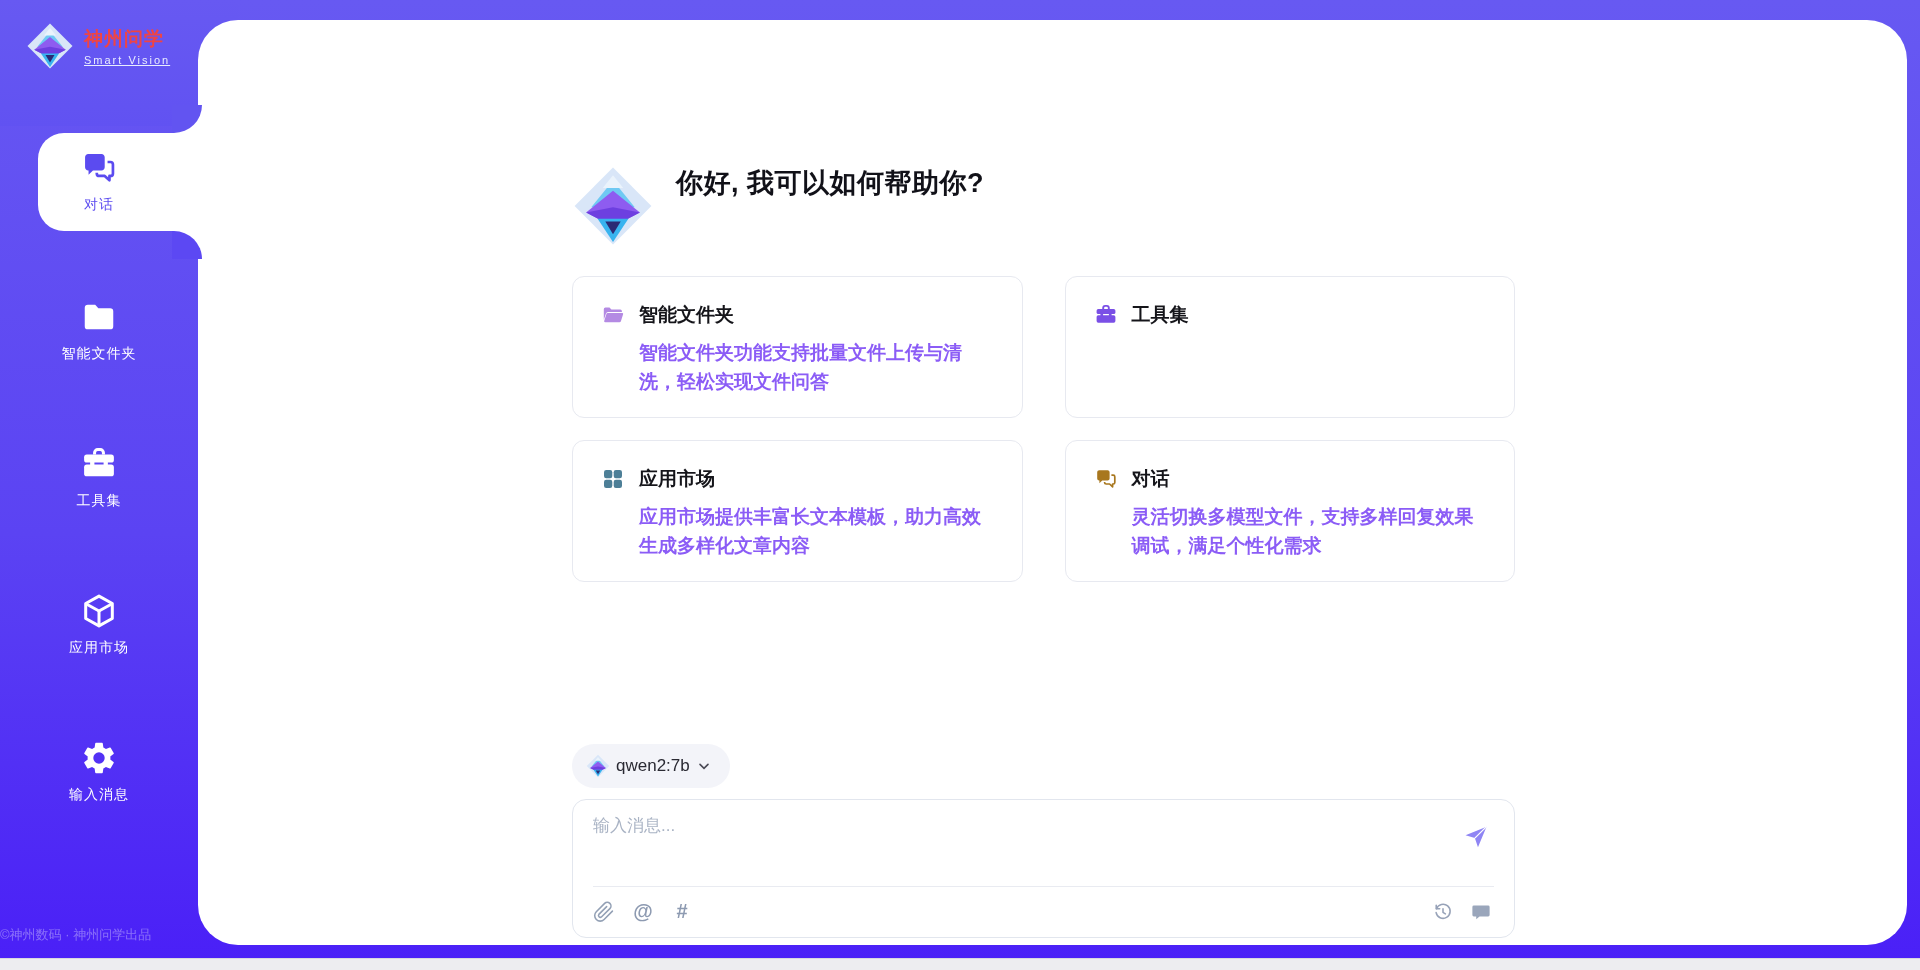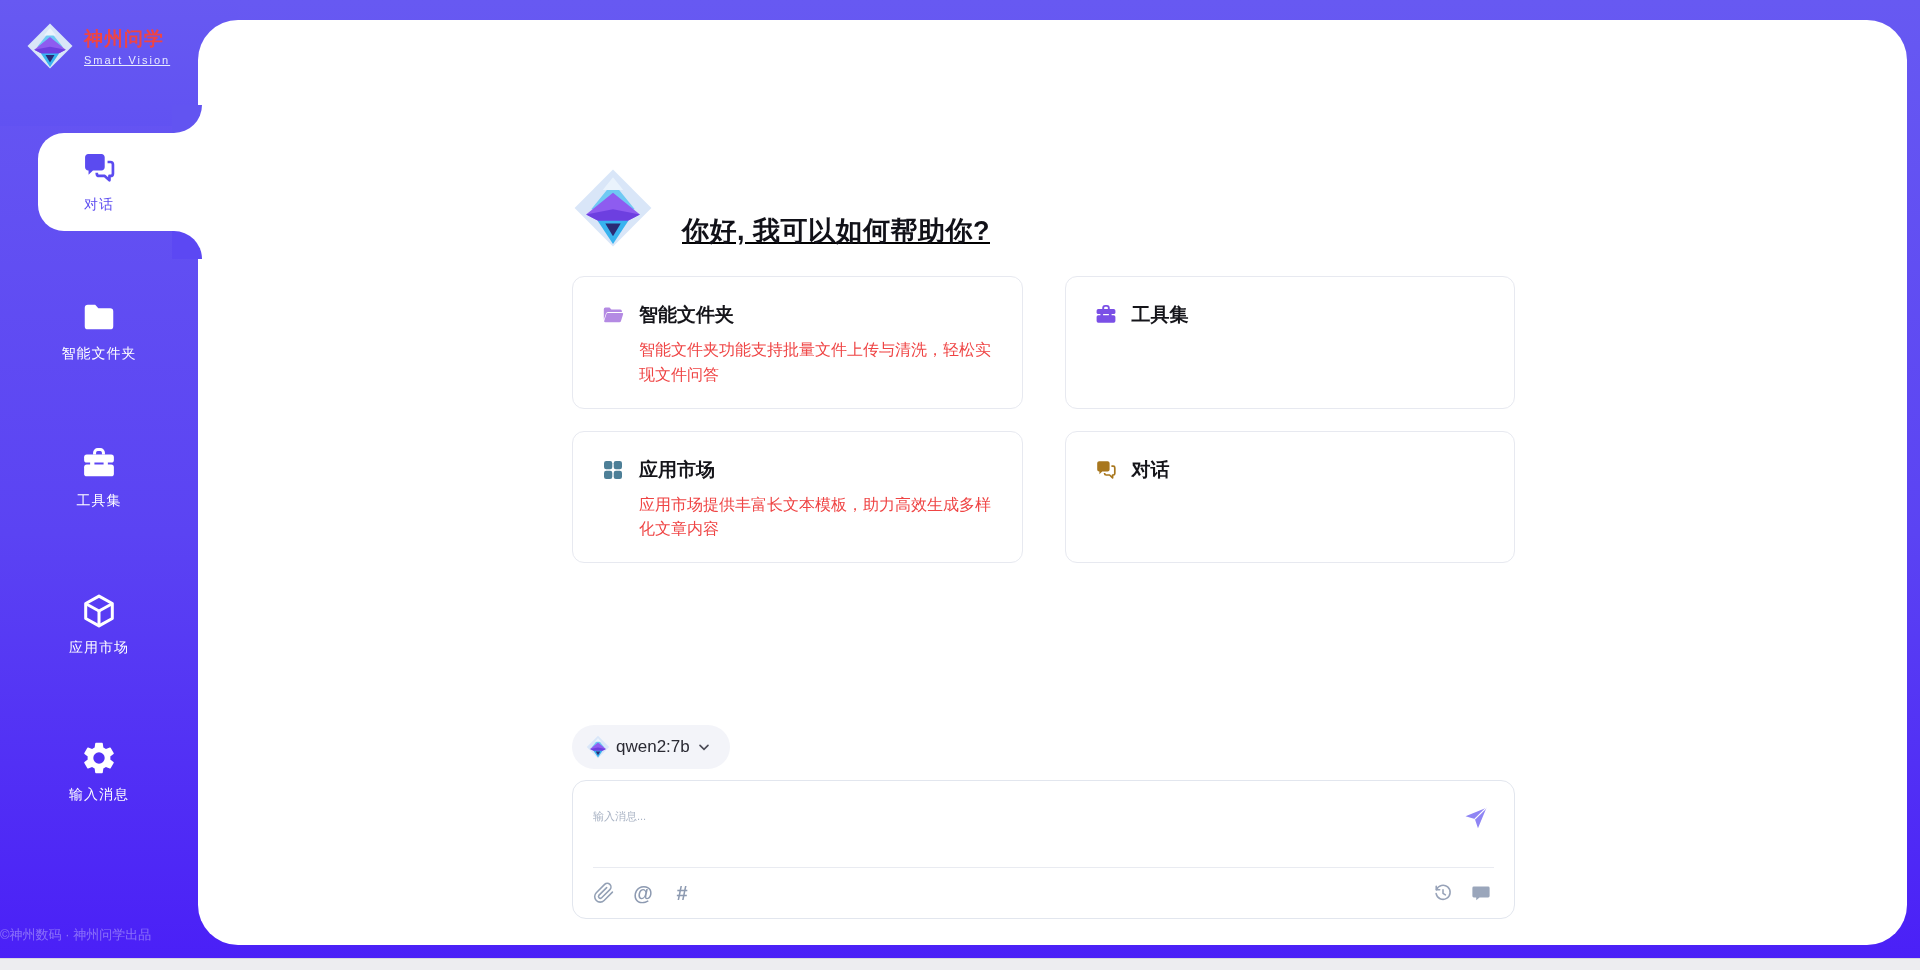--- a/index.html
+++ b/index.html
@@ -42,42 +42,42 @@
   .avatar svg { width:24px; height:24px; }
   .user-name { color:#fff; font-size:19px; letter-spacing:1px; }
   .side-footer { position:absolute; left:0; top:926px; width:198px; text-align:left;
     color:rgba(255,255,255,0.35); font-size:13px; }
 
   
   .main { position:absolute; left:198px; top:20px; right:13px; bottom:25px;
     background:#fff; border-radius:40px; z-index:2; overflow:hidden; }
   .content { position:absolute; left:374px; top:0; width:943px; }
 
-  .greeting { margin-top:145px; display:flex; align-items:flex-end; gap:28px; height:84px;text-decoration:underline; }
+  .greeting { margin-top:145px; display:flex; align-items:flex-start; gap:22px; height:84px; }
   .greeting-title { font-size:27px; font-weight:bold; color:#111118; letter-spacing:0.5px; }
 
   .cards { margin-top:27px; display:grid; grid-template-columns:1fr 1fr; column-gap:42px; row-gap:22px; }
   .card { border:1px solid #e7e9f0; border-radius:12px; background:#fff; min-height:128px;
     padding:25px 28px 20px 28px; cursor:pointer; }
   .card-head { display:flex; align-items:center; gap:14px; }
   .card-head svg { width:24px; height:24px; flex:none; }
   .card-title { font-size:19px; font-weight:bold; color:#15151a; }
-  .card-desc { margin-top:10px; margin-left:38px; font-size:16px; line-height:1.55; color:#ef4444; }
+  .card-desc { margin-top:10px; margin-left:38px; font-size:19px; line-height:1.55; color:#8b5cf6;font-weight:bold; }
   .c-lavender { color:#b48ae3; } .c-purple { color:#7a4fe6; } .c-teal { color:#4d7f97; } .c-gold { color:#a8771e; }
 
   .composer { margin-top:162px; }
   .model-pill { display:inline-flex; align-items:center; gap:6px; height:44px; padding:0 18px 0 14px;
     background:#f3f4f9; border-radius:22px; cursor:pointer; }
   .model-name { font-size:17px; color:#2a2a33; }
   .model-pill svg.chev { width:16px; height:16px; }
 
   .input-box { margin-top:11px; position:relative; height:139px; border:1px solid #e2e6ee; border-radius:14px; background:#fff; }
-  .input-box textarea { position:absolute; left:20px; top:28px; width:840px; height:58px;
+  .input-box textarea { position:absolute; left:20px; top:14px; width:840px; height:58px;
     border:none; outline:none; resize:none; font-family:"Liberation Sans", sans-serif;
-    font-size:11px; color:#333; background:transparent; }
+    font-size:17px; color:#333; background:transparent; }
   .input-box textarea::placeholder { color:#a9b3c4; }
   .send-btn { position:absolute; right:24px; top:22px; width:28px; height:28px; cursor:pointer; }
   .input-divider { position:absolute; left:20px; right:20px; top:86px; height:1px; background:#e9ebf1; }
   .tool-row-left { position:absolute; left:20px; bottom:14px; display:flex; align-items:center; gap:17px; }
   .tool-row-right { position:absolute; right:22px; bottom:14px; display:flex; align-items:center; gap:16px; }
   .tool-ic { width:22px; height:22px; color:#93a0b5; cursor:pointer; display:flex; align-items:center; justify-content:center; }
   .tool-ic.txt { font-size:20px; font-weight:bold; color:#8d9ab1; }
 </style>
 </head>
 <body>
@@ -155,20 +155,21 @@
         <div class="card-desc">应用市场提供丰富长文本模板，助力高效生成多样化文章内容</div>
       </div>
 
       <div class="card">
         <div class="card-head">
           <svg class="c-gold" viewBox="0 0 24 24">
               <use href="#chat-glyph"></use>
             </svg>
           <div class="card-title">对话</div>
         </div>
+        <div class="card-desc">灵活切换多模型文件，支持多样回复效果调试，满足个性化需求</div>
       </div>
     </div>
 
     <div class="composer">
       <div class="model-pill">
         <svg viewBox="0 0 64 64" width="24" height="24">
             <use href="#diamond-logo"></use>
           </svg>
         <span class="model-name">qwen2:7b</span>
         <svg class="chev" viewBox="0 0 24 24" fill="none" stroke="#4a4a55" stroke-width="2.4" stroke-linecap="round">

